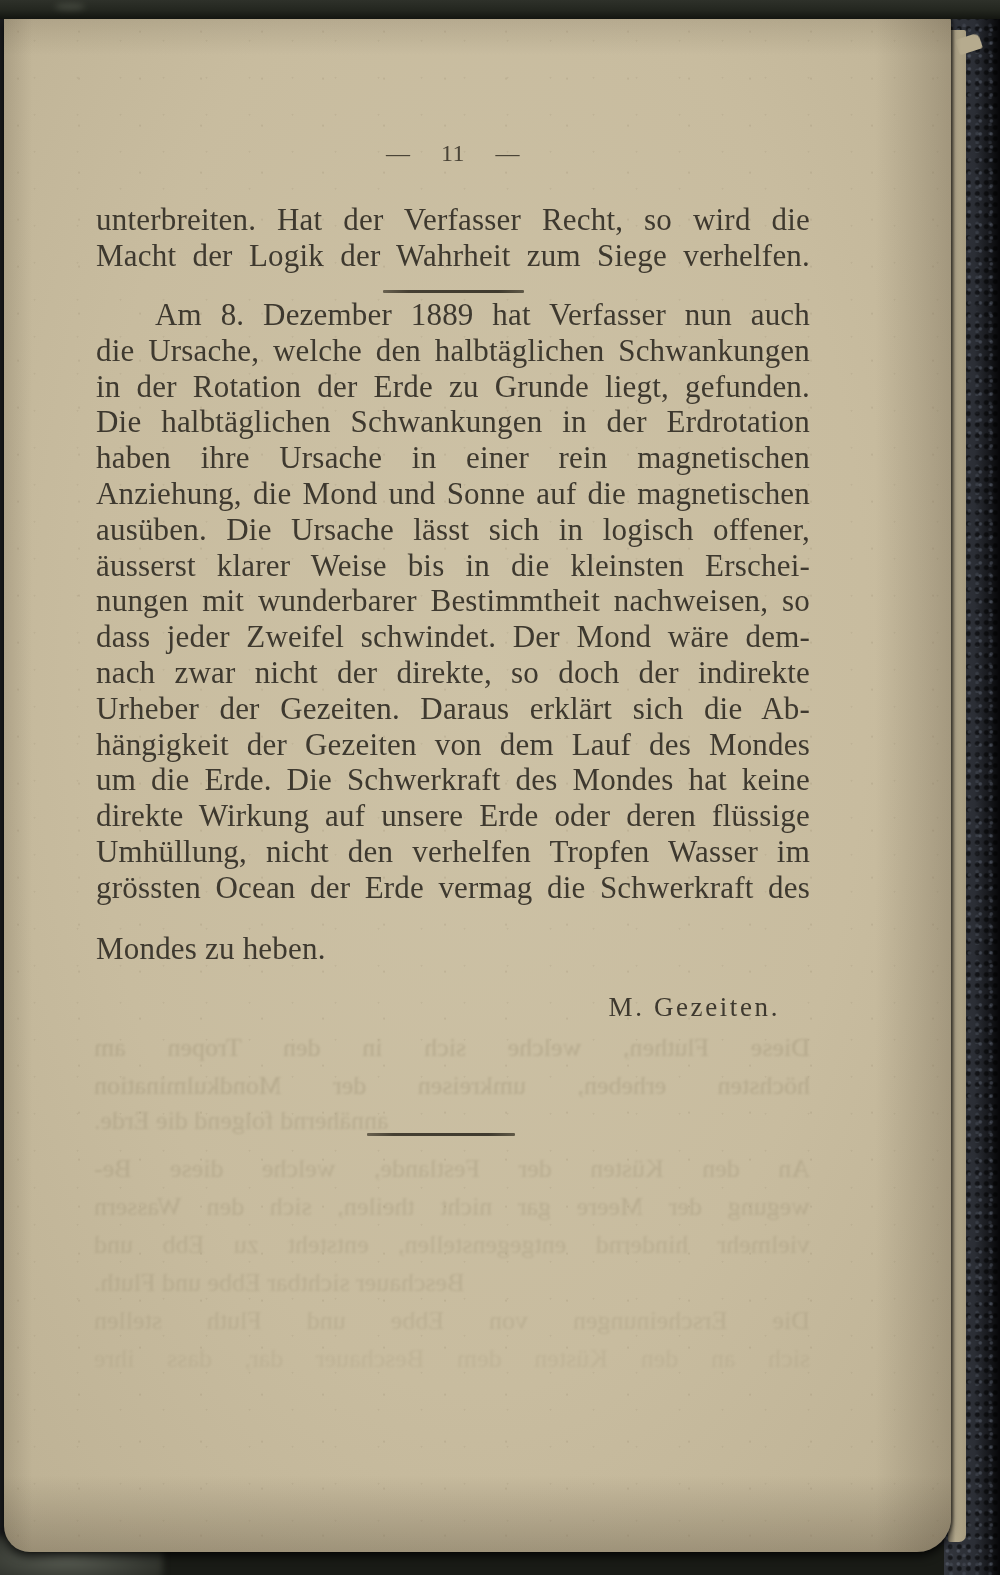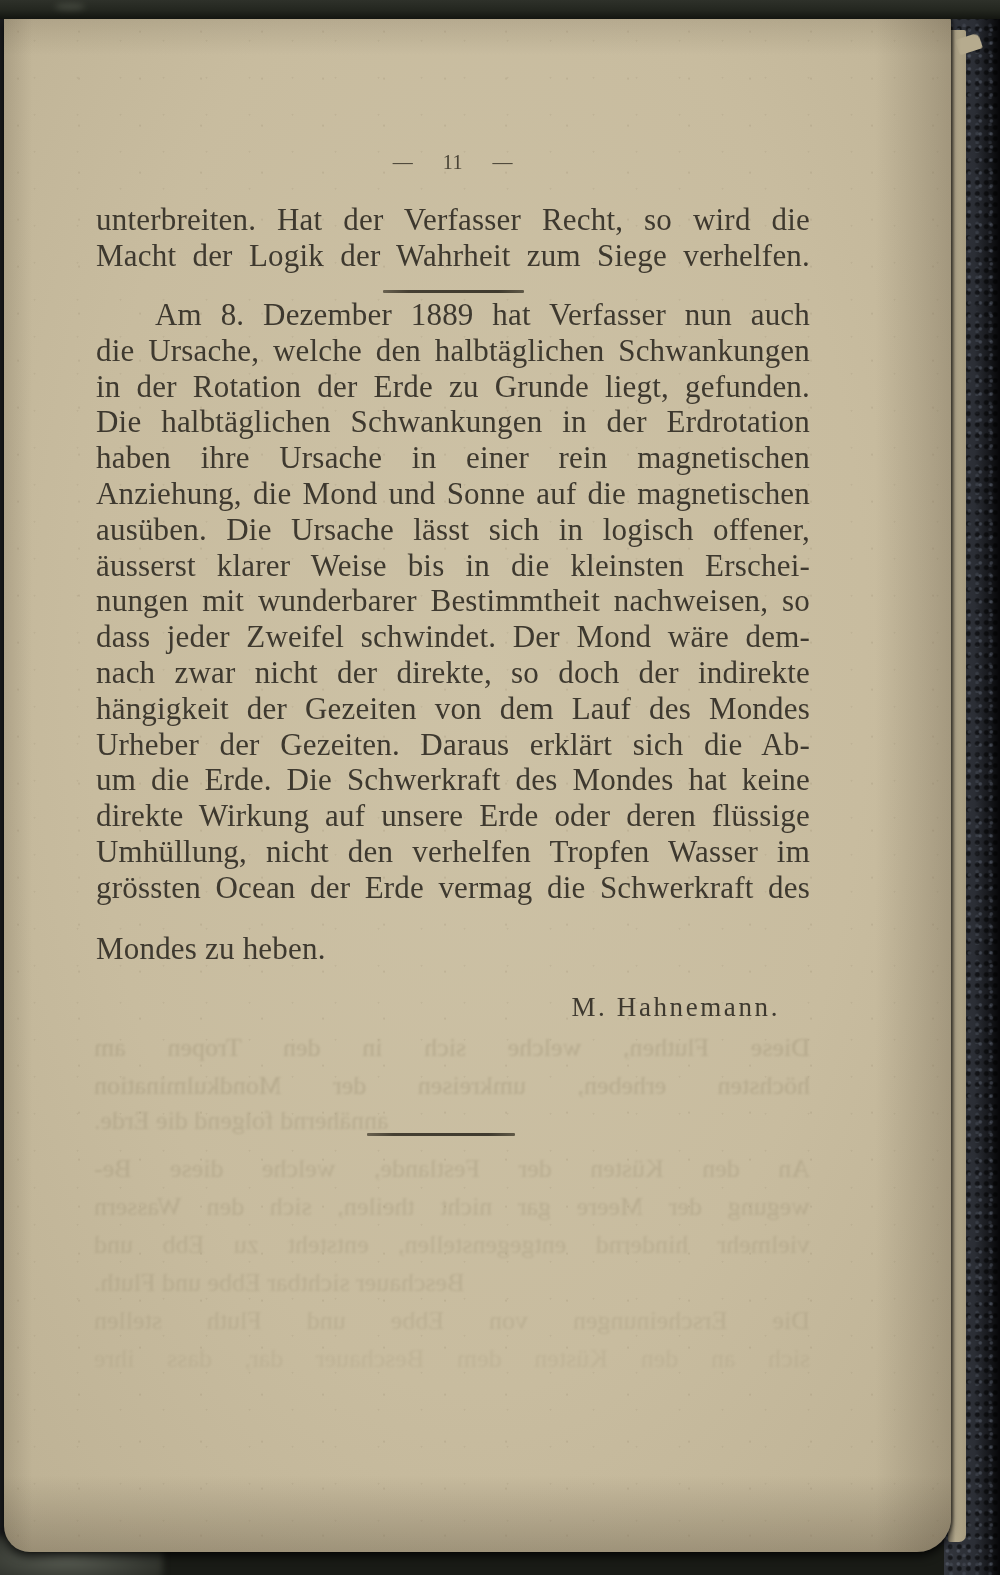--- a/index.html
+++ b/index.html
@@ -40,22 +40,22 @@
        border-radius:2px 4px 34px 26px;
        box-shadow:0 5px 9px rgba(0,0,0,.65),2px 0 3px rgba(0,0,0,.45);
        background:
          radial-gradient(circle at 23% 31%,rgba(110,95,70,.13) .8px,transparent 1.4px),
          radial-gradient(circle at 71% 64%,rgba(110,95,70,.11) .7px,transparent 1.2px),
          linear-gradient(90deg,rgba(60,50,35,.16) 0%,rgba(60,50,35,0) 3%,rgba(60,50,35,0) 92%,rgba(60,50,35,.24) 100%),
          linear-gradient(180deg,rgba(60,50,35,.14) 0%,rgba(60,50,35,0) 2.5%,rgba(60,50,35,0) 95%,rgba(60,50,35,.28) 100%),
          radial-gradient(ellipse at 50% 42%,#cdc2a6 0%,#c8bc9f 58%,#bdb194 100%);
        background-size:61px 47px,43px 37px,100% 100%,100% 100%,100% 100%;}
 
-  .page-number{position:absolute;left:92px;top:128px;width:714px;height:34px;
-       line-height:34px;text-align:center;font-size:20px;color:#4a4437;
+  .page-number{position:absolute;left:92px;top:119px;width:714px;height:34px;
+       line-height:34px;text-align:center;font-size:24px;color:#4a4437;
        word-spacing:24px;letter-spacing:.5px;}
 
   .para{position:absolute;left:92px;width:714px;color:#3e392f;font-size:31px;
        letter-spacing:.2px;}
   .para .line{line-height:35.8px;height:35.8px;white-space:nowrap;
        text-align:justify;text-align-last:justify;}
   .para .line.indent{text-indent:59px;}
   .para .line.last{text-align:left;text-align-last:left;margin-top:25px;}
   .para-a{top:185px;}
   .para-b{top:280px;}
@@ -101,30 +101,30 @@
       <div class="line">die Ursache, welche den halbtäglichen Schwankungen</div>
       <div class="line">in der Rotation der Erde zu Grunde liegt, gefunden.</div>
       <div class="line">Die halbtäglichen Schwankungen in der Erdrotation</div>
       <div class="line">haben ihre Ursache in einer rein magnetischen</div>
       <div class="line">Anziehung, die Mond und Sonne auf die magnetischen</div>
       <div class="line">ausüben.  Die Ursache lässt sich in logisch offener,</div>
       <div class="line">äusserst klarer Weise bis in die kleinsten Erschei-</div>
       <div class="line">nungen mit wunderbarer Bestimmtheit nachweisen, so</div>
       <div class="line">dass jeder Zweifel schwindet.  Der Mond wäre dem-</div>
       <div class="line">nach zwar nicht der direkte, so doch der indirekte</div>
+      <div class="line">Urheber der Gezeiten.  Daraus erklärt sich die Ab-</div>
       <div class="line">hängigkeit der Gezeiten von dem Lauf des Mondes</div>
-      <div class="line">Urheber der Gezeiten.  Daraus erklärt sich die Ab-</div>
       <div class="line">um die Erde.  Die Schwerkraft des Mondes hat keine</div>
       <div class="line">direkte Wirkung auf unsere Erde oder deren flüssige</div>
       <div class="line">Umhüllung, nicht den verhelfen Tropfen Wasser im</div>
       <div class="line">grössten Ocean der Erde vermag die Schwerkraft des</div>
       <div class="line last">Mondes zu heben.</div>
     </div>
 
-  <div class="signature">M. Hahnemann.</div>
+  <div class="signature">M. Gezeiten.</div>
 
   <div id="ghosts">
       <div class="ghost justify" style="top: 1016px; opacity: 0.3;">Diese Fluthen, welche sich in den Tropen am</div>
       <div class="ghost justify" style="top: 1054px; opacity: 0.3;">höchsten erheben, umkreisen der Mondkulmination</div>
       <div class="ghost inner-right" style="top: 1089px; opacity: 0.28;">annähernd folgend die Erde.</div>
       <div class="ghost justify" style="top: 1137px; opacity: 0.26;">An den Küsten der Festlande, welche diese Be-</div>
       <div class="ghost justify" style="top: 1175px; opacity: 0.26;">wegung der Meere gar nicht theilen, sich den Wassern</div>
       <div class="ghost justify" style="top: 1213px; opacity: 0.24;">vielmehr hindernd entgegenstellen, entsteht zu Ebb und</div>
       <div class="ghost inner-right" style="top: 1251px; opacity: 0.24;">Beschauer sichtbar Ebbe und Fluth.</div>
       <div class="ghost justify" style="top: 1289px; opacity: 0.22;">Die Erscheinungen von Ebbe und Fluth stellen</div>

